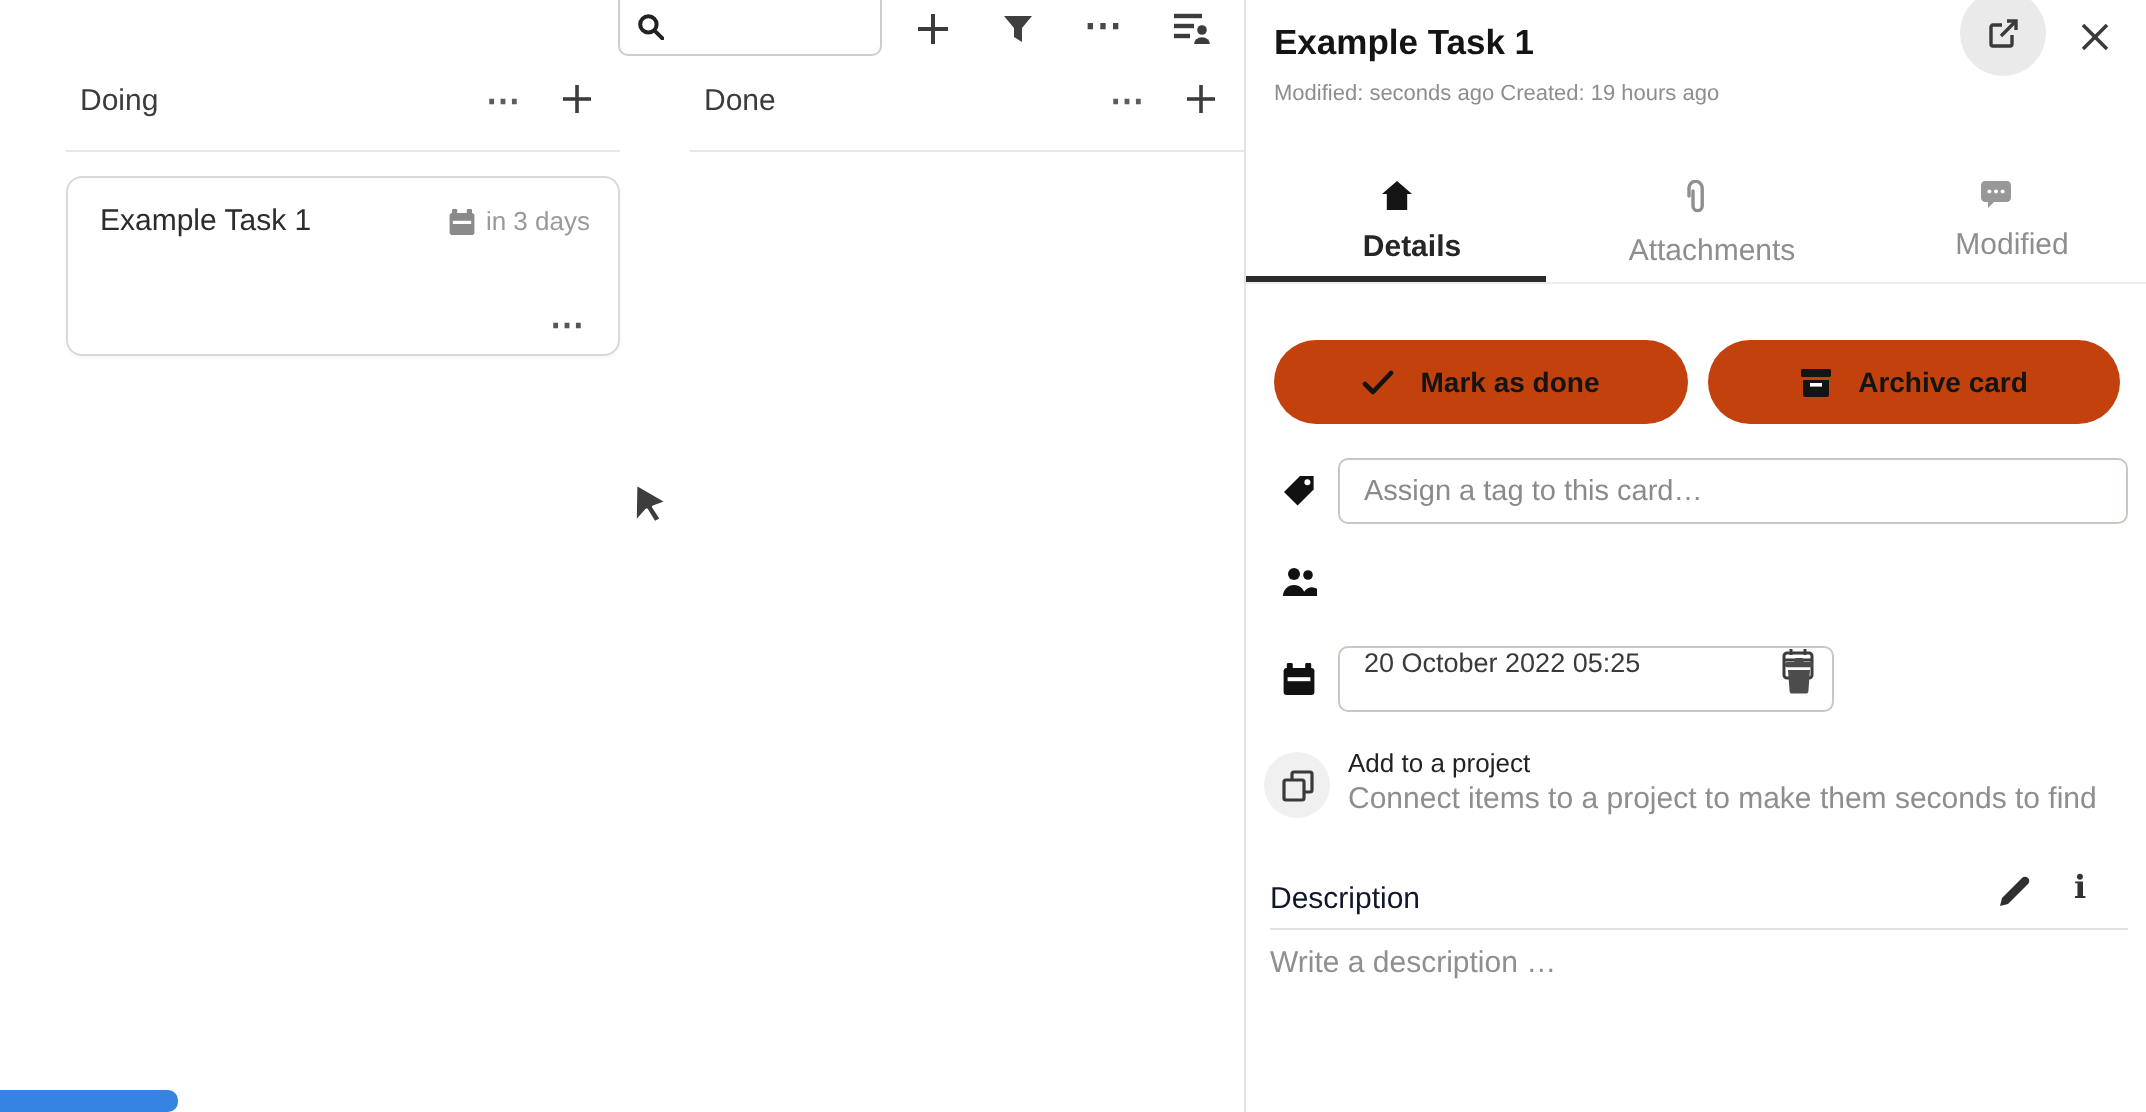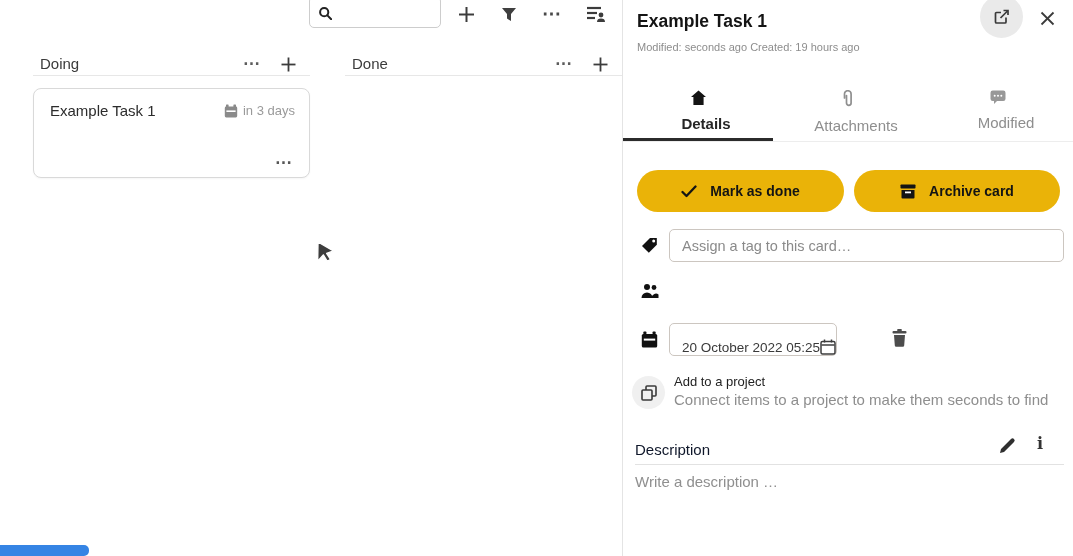--- a/index.html
+++ b/index.html
@@ -13,21 +13,21 @@
   .search-entry svg { margin:0 0 7px 9px; }
   .search-entry input { border:none; outline:none; background:transparent; width:95px; height:24px;
     font-size:14px; font-family:inherit; color:#2e3436; }
   .tool-btn { position:absolute; background:none; border:none; cursor:pointer; display:flex;
     align-items:center; justify-content:center; padding:0; }
   .glyph-ellipsis { font-size:19px; color:#494949; letter-spacing:1px; line-height:1; font-weight:bold; }
 
   
   .column { position:absolute; top:42px; width:277px; }
   .col-1 { left:33px; } .col-2 { left:345px; }
-  .col-header { display:flex; align-items:flex-end; height:30px; padding:0 4px 0 7px; }
+  .col-header { display:flex; align-items:flex-start; height:30px; padding:0 4px 0 7px; }
   .col-title { font-size:15px; color:#3b3b3b; flex:1; }
   .col-btn { background:none; border:none; cursor:pointer; padding:0 10px; display:flex; align-items:center; }
   .col-ellipsis { font-size:17px; color:#5c5c5c; font-weight:bold; letter-spacing:1px; line-height:1; }
   .col-rule { border:none; border-top:1px solid #e7e7e7; margin-top:3px; }
 
   .card { margin-top:12px; height:90px; background:#fff; border:1px solid #d9d9d9; border-radius:8px;
     position:relative; box-shadow:0 1px 2px rgba(0,0,0,0.04); cursor:pointer; }
   .card-row { display:flex; align-items:center; padding:13px 14px 0 16px; }
   .card-title { font-size:15px; color:#2c2c2c; flex:1; }
   .card-due { display:flex; align-items:center; gap:5px; color:#9a9a9a; font-size:13px; }
@@ -47,32 +47,32 @@
 
   .tabbar { position:absolute; left:0; top:84px; width:450px; height:58px; display:flex;
     border-bottom:1px solid #ededed; }
   .tab { flex:1; display:flex; flex-direction:column; align-items:center; justify-content:flex-start;
     gap:9px; padding-top:6px; background:none; border:none; cursor:pointer; border-bottom:3px solid transparent; }
   .tab .tab-label { font-size:15px; color:#8e8e8e;margin-left:16px; }
   .tab.active { border-bottom:3px solid #2b2b2b; }
   .tab.active .tab-label { color:#262626; font-weight:bold; }
 
   .action-row { position:absolute; left:14px; top:170px; display:flex; gap:10px; }
-  .pill-btn { height:42px; border-radius:21px; background:#eab308; border:none; cursor:pointer;
+  .pill-btn { height:42px; border-radius:21px; background:#c2410c; border:none; cursor:pointer;
     display:flex; align-items:center; justify-content:center; gap:13px; font-family:inherit;
     font-size:14px; font-weight:bold; color:#141414; }
   .pill-1 { width:207px; } .pill-2 { width:206px; }
 
   .row-icon { position:absolute; left:18px; }
   .gtk-entry { position:absolute; left:46px; width:395px; height:33px; border:1px solid #ccc6c0;
     border-radius:5px; font-family:inherit; font-size:14.5px; color:#3a3a3a; padding:0 12px; outline:none; }
   .gtk-entry::placeholder { color:#8a8a8a; opacity:1; }
 
-  .date-field { position:absolute; left:46px; top:323px; width:168px; height:33px; border:1px solid #ccc6c0;
-    border-radius:5px; display:flex; align-items:flex-end; }
+  .date-field { position:absolute; left:46px; top:323px; width:248px; height:33px; border:1px solid #ccc6c0;
+    border-radius:5px; display:flex; align-items:flex-start; }
   .date-field input { border:none; outline:none; background:transparent; flex:1; font-family:inherit;
     font-size:13.5px; color:#3a3a3a; padding:0 0 0 12px; width:150px; }
   .date-cal-btn { background:none; border:none; cursor:pointer; padding:0 9px 0 0; display:flex; align-items:center; }
   .trash-btn { position:absolute; left:268px; top:329px; background:none; border:none; cursor:pointer; }
 
   .project-row { position:absolute; left:9px; top:374px; display:flex; cursor:pointer; }
   .project-circle { width:33px; height:33px; border-radius:50%; background:#f0f0f0; display:flex;
     align-items:center; justify-content:center; margin-top:2px; }
   .project-texts { margin-left:9px; }
   .project-title { font-size:13px; color:#222222; }

